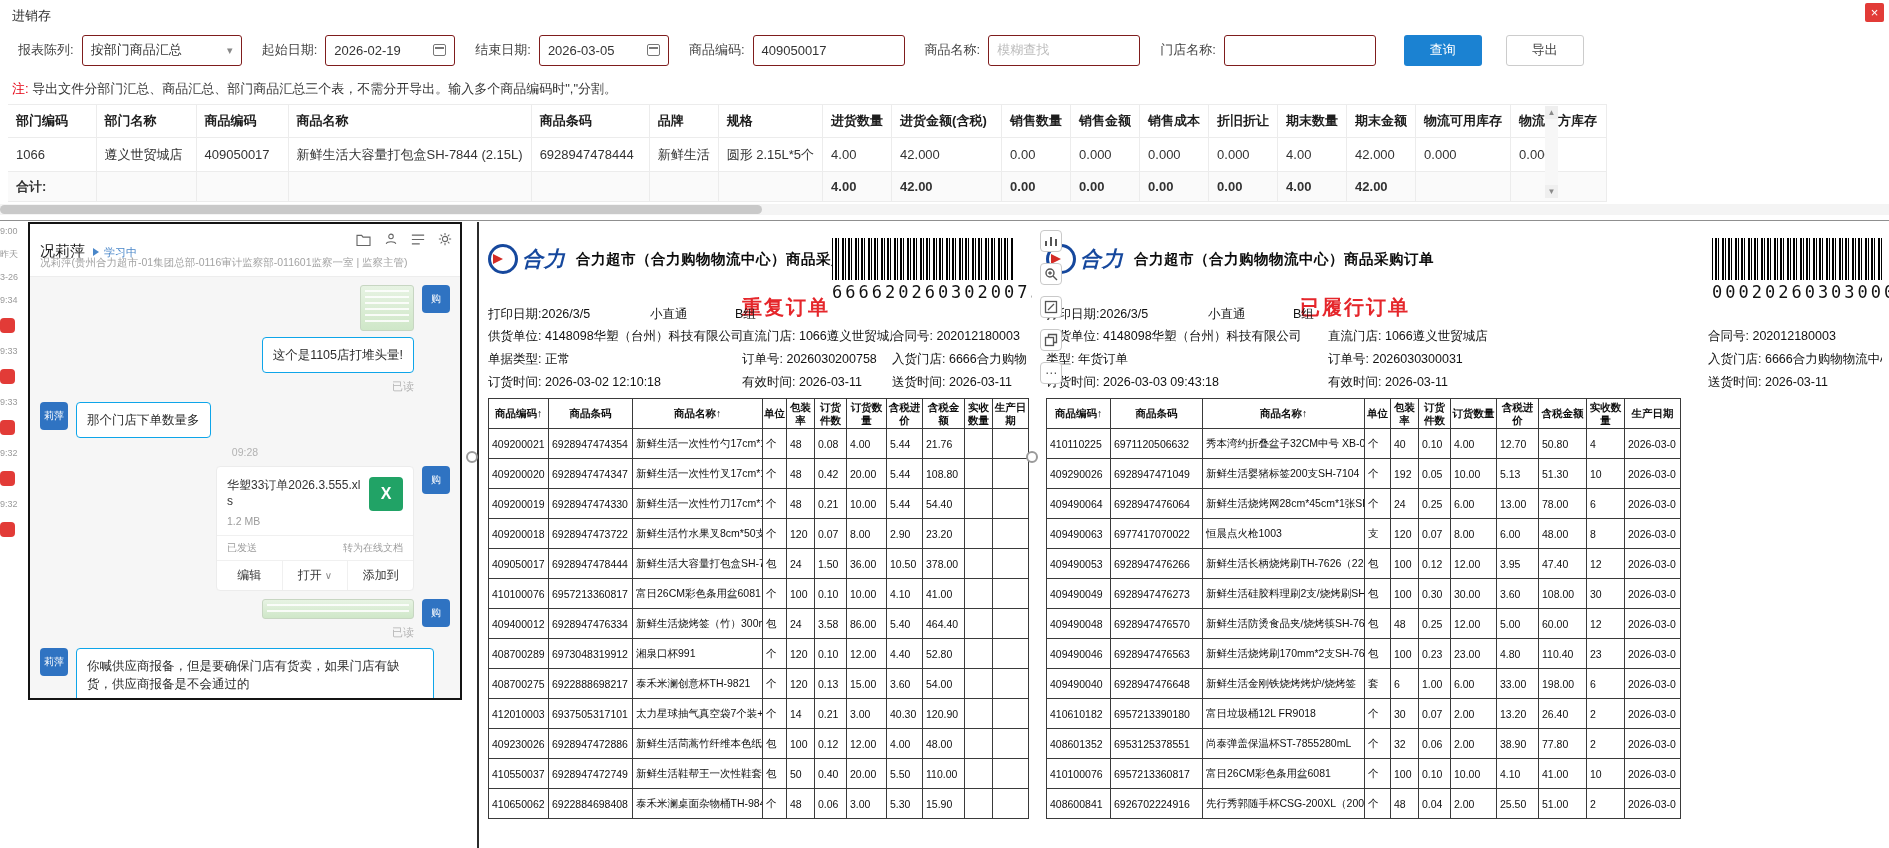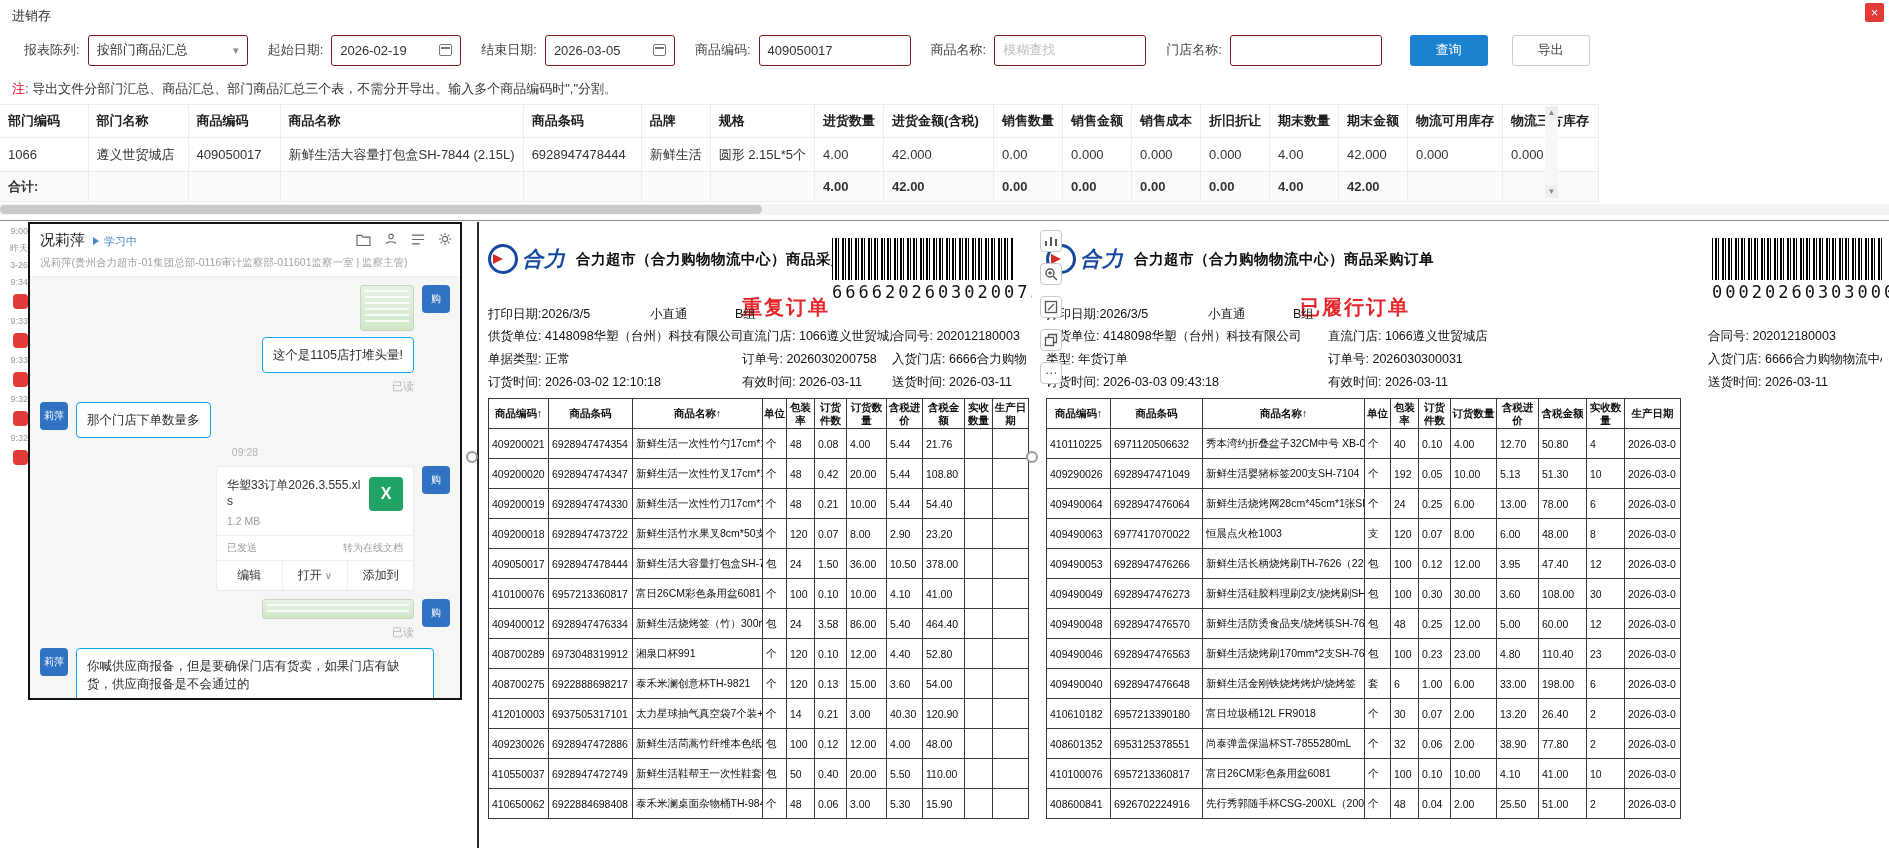--- a/index.html
+++ b/index.html
@@ -5,58 +5,58 @@
   *{margin:0;padding:0;box-sizing:border-box;}
   html,body{width:1889px;height:848px;overflow:hidden;background:#fff;
     font-family:"Liberation Sans","DejaVu Sans",sans-serif;}
 
   
   #top-panel{position:absolute;left:0;top:0;width:1889px;height:221px;background:#fff;border-bottom:1px solid #8f8f8f;}
   .panel-title{position:absolute;left:12px;top:7px;font-size:13px;color:#333;}
   .close-btn{position:absolute;right:5px;top:3px;width:19px;height:19px;background:#e23b37;color:#fff;border:none;border-radius:2px;font-size:13px;line-height:18px;text-align:center;padding:0;cursor:pointer;}
   .filters{position:absolute;left:12px;top:34px;height:32px;display:flex;align-items:center;gap:8px;font-size:13px;color:#444;white-space:nowrap;}
   .f-label{margin-left:12px;}
-  .f-label.first{margin-left:12px;}
+  .f-label.first{margin-left:6px;}
   .select,.inputbox{height:31px;border:1px solid #7f1d1d;border-radius:3px;background:#fff;display:flex;align-items:center;padding:0 8px;font-size:13px;color:#333;}
   .select{width:160px;justify-content:space-between;}
   .caret{color:#888;font-size:11px;}
   .inputbox.date{width:130px;justify-content:space-between;}
   .inputbox.text{width:152px;}
   .placeholder{color:#bcbcbc;}
   .cal-icon{width:13px;height:12px;border:1px solid #777;border-radius:2px;position:relative;display:inline-block;}
   .cal-icon::before{content:"";position:absolute;left:1px;right:1px;top:2px;height:2px;background:#777;}
   .btn-query{width:78px;height:31px;background:#1b82d2;color:#fff;border:none;border-radius:3px;font-size:13px;margin-left:20px;cursor:pointer;}
   .btn-export{width:78px;height:31px;background:#fff;color:#444;border:1px solid #ccc;border-radius:3px;font-size:13px;margin-left:16px;cursor:pointer;}
   .note{position:absolute;left:12px;top:80px;font-size:13px;color:#333;}
   .note .pfx{color:#e60012;}
 
-  .report-table{position:absolute;left:0;top:104px;border-collapse:collapse;table-layout:fixed;font-size:13px;}
+  .report-table{position:absolute;left:8px;top:104px;border-collapse:collapse;table-layout:fixed;font-size:13px;}
   .report-table th,.report-table td{border:1px solid #ececec;border-left:none;padding:0 8px;text-align:left;overflow:hidden;white-space:nowrap;color:#333;}
   .report-table thead th{font-weight:bold;color:#1d1d1d;height:33px;background:#fff;}
   .report-table tbody td{height:34px;}
   .report-table tr.total td{font-weight:bold;background:#fafafa;height:30px;}
   .vscroll{position:absolute;left:1545px;top:106px;width:13px;height:92px;background:#f7f7f7;}
   .vscroll .arr{position:absolute;left:0;width:13px;height:13px;font-size:8px;color:#8a8a8a;text-align:center;line-height:13px;background:#efefef;cursor:pointer;}
   .vscroll .arr.up{top:0;}
   .vscroll .arr.down{bottom:0;}
   .hscroll{position:absolute;left:0;top:204px;width:1889px;height:11px;background:#f4f4f4;}
   .hscroll .thumb{position:absolute;left:0;top:1px;width:762px;height:9px;background:#c9c9c9;border-radius:5px;cursor:pointer;}
 
   
   #bottom{position:absolute;left:0;top:222px;width:1889px;height:626px;background:#fff;}
   #divider{position:absolute;left:477px;top:0;width:2px;height:626px;background:#2b2b2b;}
 
   
-  #chat-strip{position:absolute;left:0;top:4px;width:28px;display:flex;flex-direction:column;align-items:flex-end;gap:7px;font-size:9px;color:#9a9a9a;}
+  #chat-strip{position:absolute;left:0;top:4px;width:28px;display:flex;flex-direction:column;align-items:flex-start;gap:13px;font-size:9px;color:#9a9a9a;}
   .strip-time{line-height:10px;}
   .strip-badge{width:15px;height:15px;border-radius:4px;background:#e23b37;}
 
   
   #chat{position:absolute;left:28px;top:0;width:434px;height:478px;background:#fff;border:2px solid #141414;display:flex;flex-direction:column;}
-  .chat-header{position:relative;height:30px;padding:7px 10px 0;}
+  .chat-header{position:relative;height:30px;padding:18px 10px 0;}
   .chat-name{font-size:15px;color:#1a1a1a;}
   .chat-tag{font-size:11px;color:#4a87c9;margin-left:5px;}
   .tag-icon{display:inline-block;width:0;height:0;border-left:6px solid #4a87c9;border-top:4px solid transparent;border-bottom:4px solid transparent;margin-left:8px;}
   .chat-icons{position:absolute;right:8px;top:8px;display:flex;gap:13px;align-items:center;}
   .chat-icons svg{display:block;}
   .chat-sub{padding:2px 10px 6px;font-size:10.5px;color:#a3a3a3;white-space:nowrap;overflow:hidden;text-overflow:ellipsis;border-bottom:1px solid #ededed;}
   .chat-body{flex:1;background:#f6f6f6;padding:8px 10px;overflow:hidden;display:flex;flex-direction:column;gap:8px;}
   .mrow{display:flex;align-items:flex-start;gap:8px;}
   .mrow.right{justify-content:flex-end;}
   .avatar{width:28px;height:28px;border-radius:4px;background:#2f73c2;color:#fff;font-size:10px;display:flex;align-items:center;justify-content:center;flex:none;}

